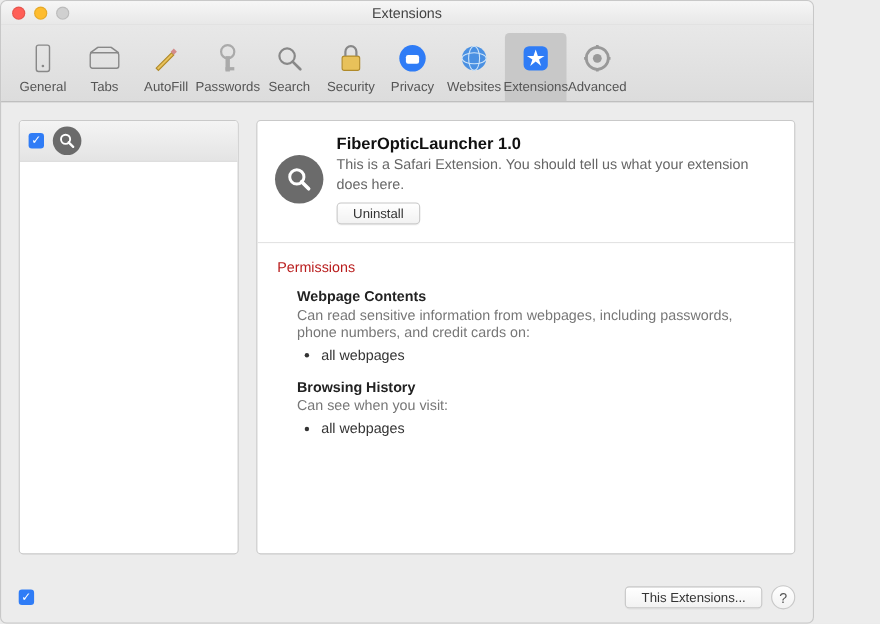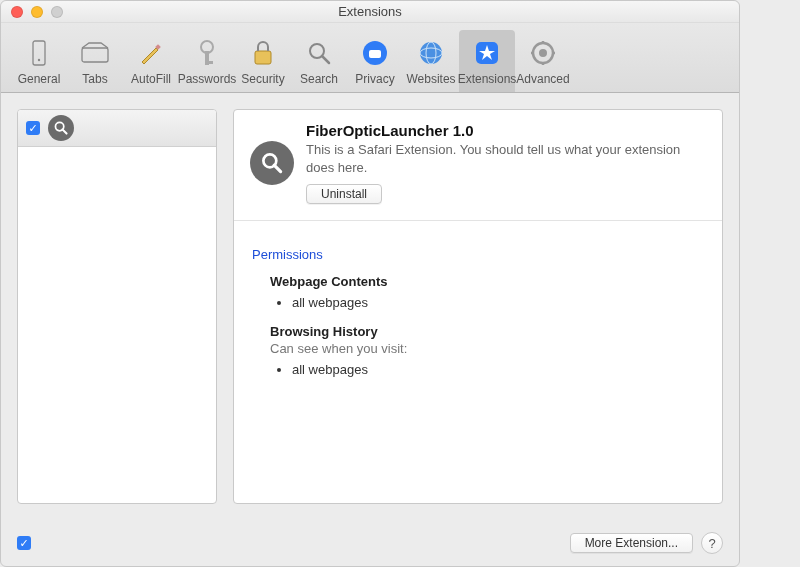--- a/index.html
+++ b/index.html
@@ -164,23 +164,22 @@
     font-size: 12px;
     color: #333;
     box-shadow: 0 1px 0 rgba(0,0,0,0.05);
   }
   .divider { height:1px; background:#e3e3e3; margin: 4px 0 0 0;}
   .permissions {
     padding: 14px 18px 10px 18px;
   }
   .perm-title {
     font-size: 13px;
-    color: #1d4ed8;
+    color: #b91c1c;
     margin-bottom: 12px;
-    margin-top: 12px;
   }
   .perm-section { margin: 0 0 14px 18px; }
   .perm-heading {
     font-weight: 600;
     font-size: 13px;
     color: #222;
   }
   .perm-text {
     font-size: 13px;
     color: #777;
@@ -256,35 +255,35 @@
         <svg width="22" height="28" viewBox="0 0 22 28">
             <circle cx="11" cy="8" r="6" fill="none" stroke="#aaa" stroke-width="2"></circle>
             <rect x="9" y="12" width="4" height="14" fill="#aaa"></rect>
             <rect x="9" y="22" width="8" height="3" fill="#aaa"></rect>
           </svg>
       </div>
       <span>Passwords</span>
     </div>
     <div class="toolbar-item">
       <div class="toolbar-icon">
+        <svg width="26" height="26" viewBox="0 0 26 26">
+            <circle cx="11" cy="11" r="7" fill="none" stroke="#888" stroke-width="2"></circle>
+            <line x1="16" y1="16" x2="23" y2="23" stroke="#888" stroke-width="2.5" stroke-linecap="round"></line>
+          </svg>
+      </div>
+      <span>Search</span>
+    </div>
+    <div class="toolbar-item">
+      <div class="toolbar-icon">
         <svg width="22" height="26" viewBox="0 0 22 26">
             <rect x="3" y="11" width="16" height="13" rx="2" fill="#e8c15a" stroke="#b08a2a"></rect>
             <path d="M6 11 V7 a5 5 0 0 1 10 0 V11" fill="none" stroke="#888" stroke-width="2"></path>
           </svg>
       </div>
       <span>Security</span>
-    </div>
-    <div class="toolbar-item">
-      <div class="toolbar-icon">
-        <svg width="26" height="26" viewBox="0 0 26 26">
-            <circle cx="11" cy="11" r="7" fill="none" stroke="#888" stroke-width="2"></circle>
-            <line x1="16" y1="16" x2="23" y2="23" stroke="#888" stroke-width="2.5" stroke-linecap="round"></line>
-          </svg>
-      </div>
-      <span>Search</span>
     </div>
     <div class="toolbar-item">
       <div class="toolbar-icon">
         <svg width="26" height="26" viewBox="0 0 26 26">
             <circle cx="13" cy="13" r="12" fill="#2f7cf6"></circle>
             <rect x="7" y="10" width="12" height="8" rx="2" fill="#fff"></rect>
           </svg>
       </div>
       <span>Privacy</span>
     </div>
@@ -352,36 +351,37 @@
             <button class="mac-button">Uninstall</button>
           </div>
         </div>
       </div>
       <div class="divider"></div>
       <div class="permissions">
         <div class="perm-title">Permissions</div>
 
         <div class="perm-section">
           <div class="perm-heading">Webpage Contents</div>
+          <div class="perm-text">Can read sensitive information from webpages, including passwords, phone numbers, and credit cards on:</div>
           <ul class="perm-list">
             <li>all webpages</li>
           </ul>
         </div>
 
         <div class="perm-section">
           <div class="perm-heading">Browsing History</div>
           <div class="perm-text">Can see when you visit:</div>
           <ul class="perm-list">
             <li>all webpages</li>
           </ul>
         </div>
       </div>
     </div>
   </div>
 
   <div class="footer">
     <div class="checkbox"></div>
     <div class="spacer"></div>
-    <button class="mac-button">More Extension...</button>
+    <button class="mac-button">This Extensions...</button>
     <div class="help-btn">?</div>
   </div>
 
 </div>
 
 </body></html>

